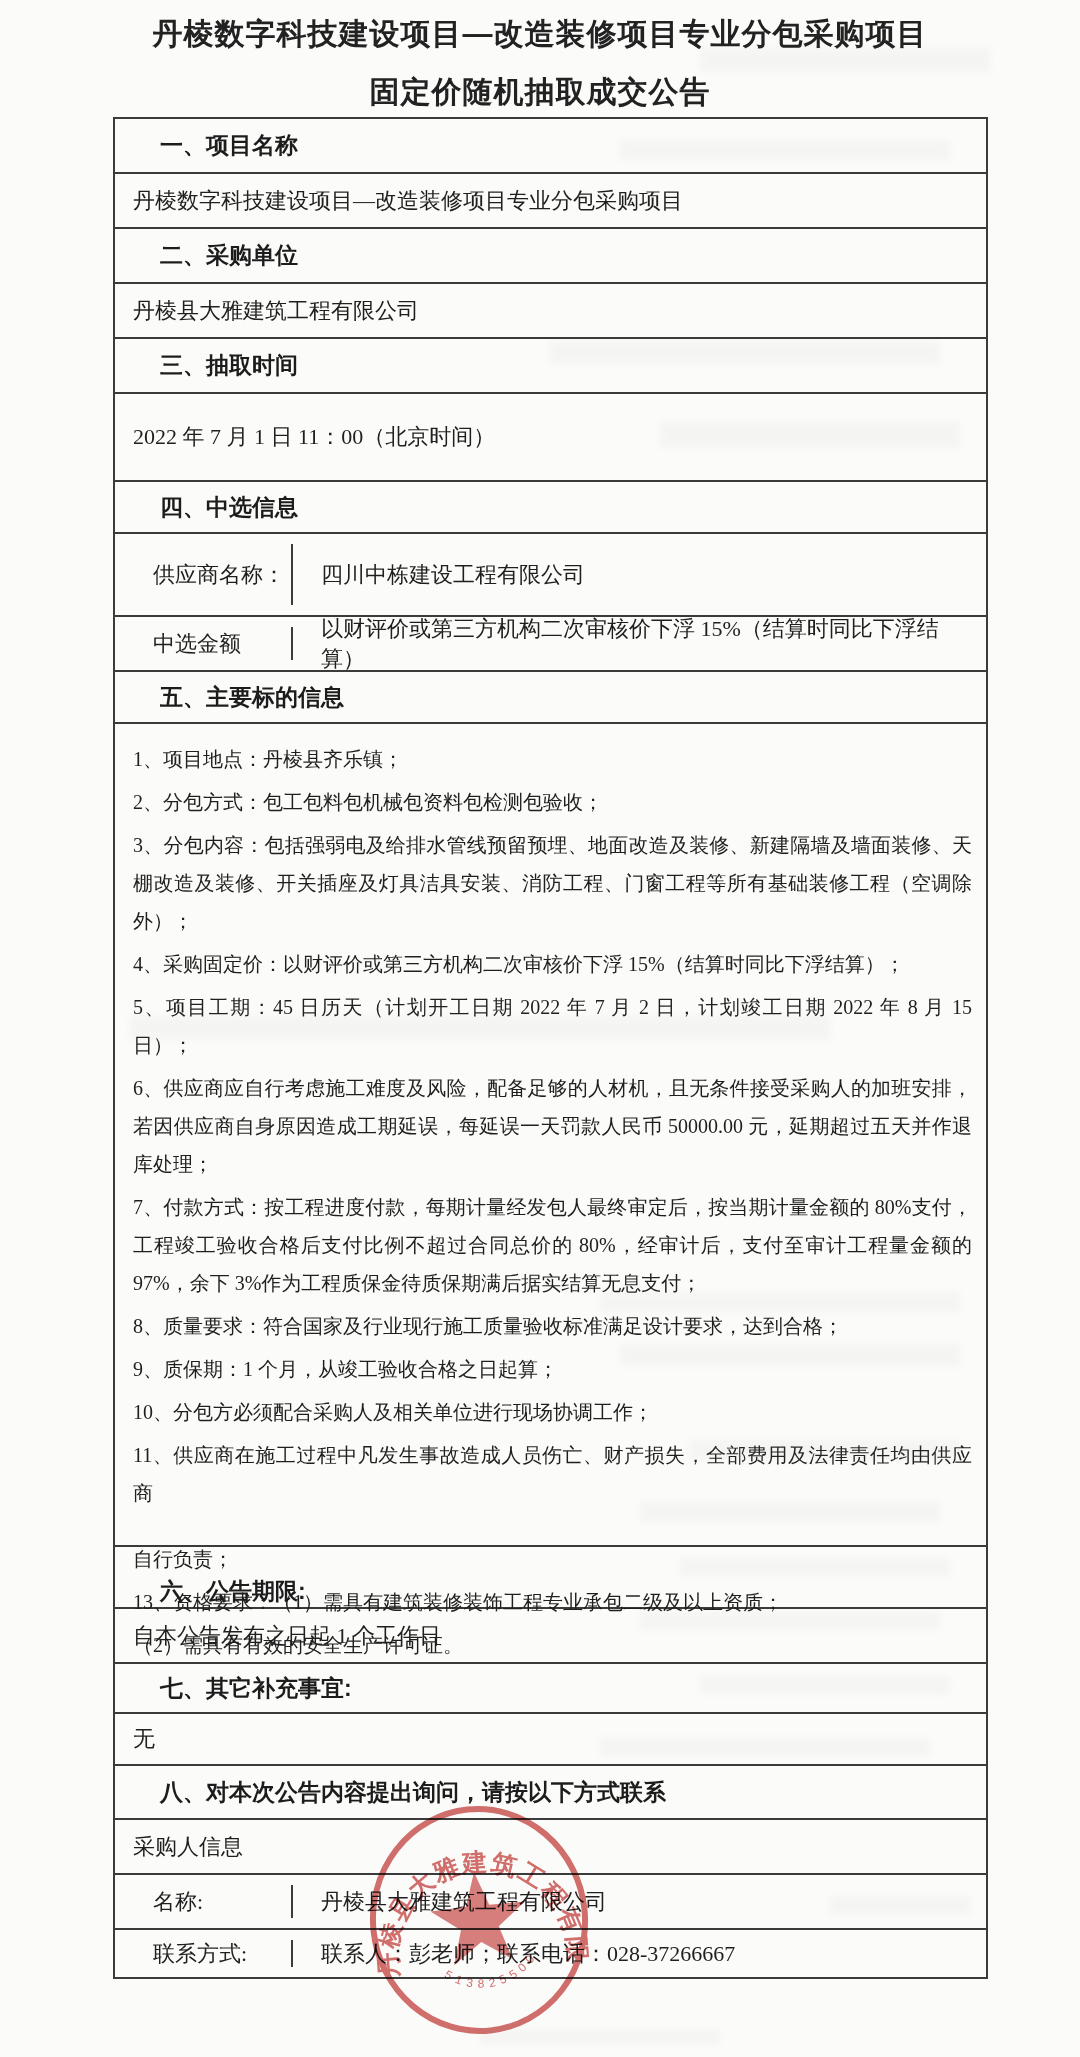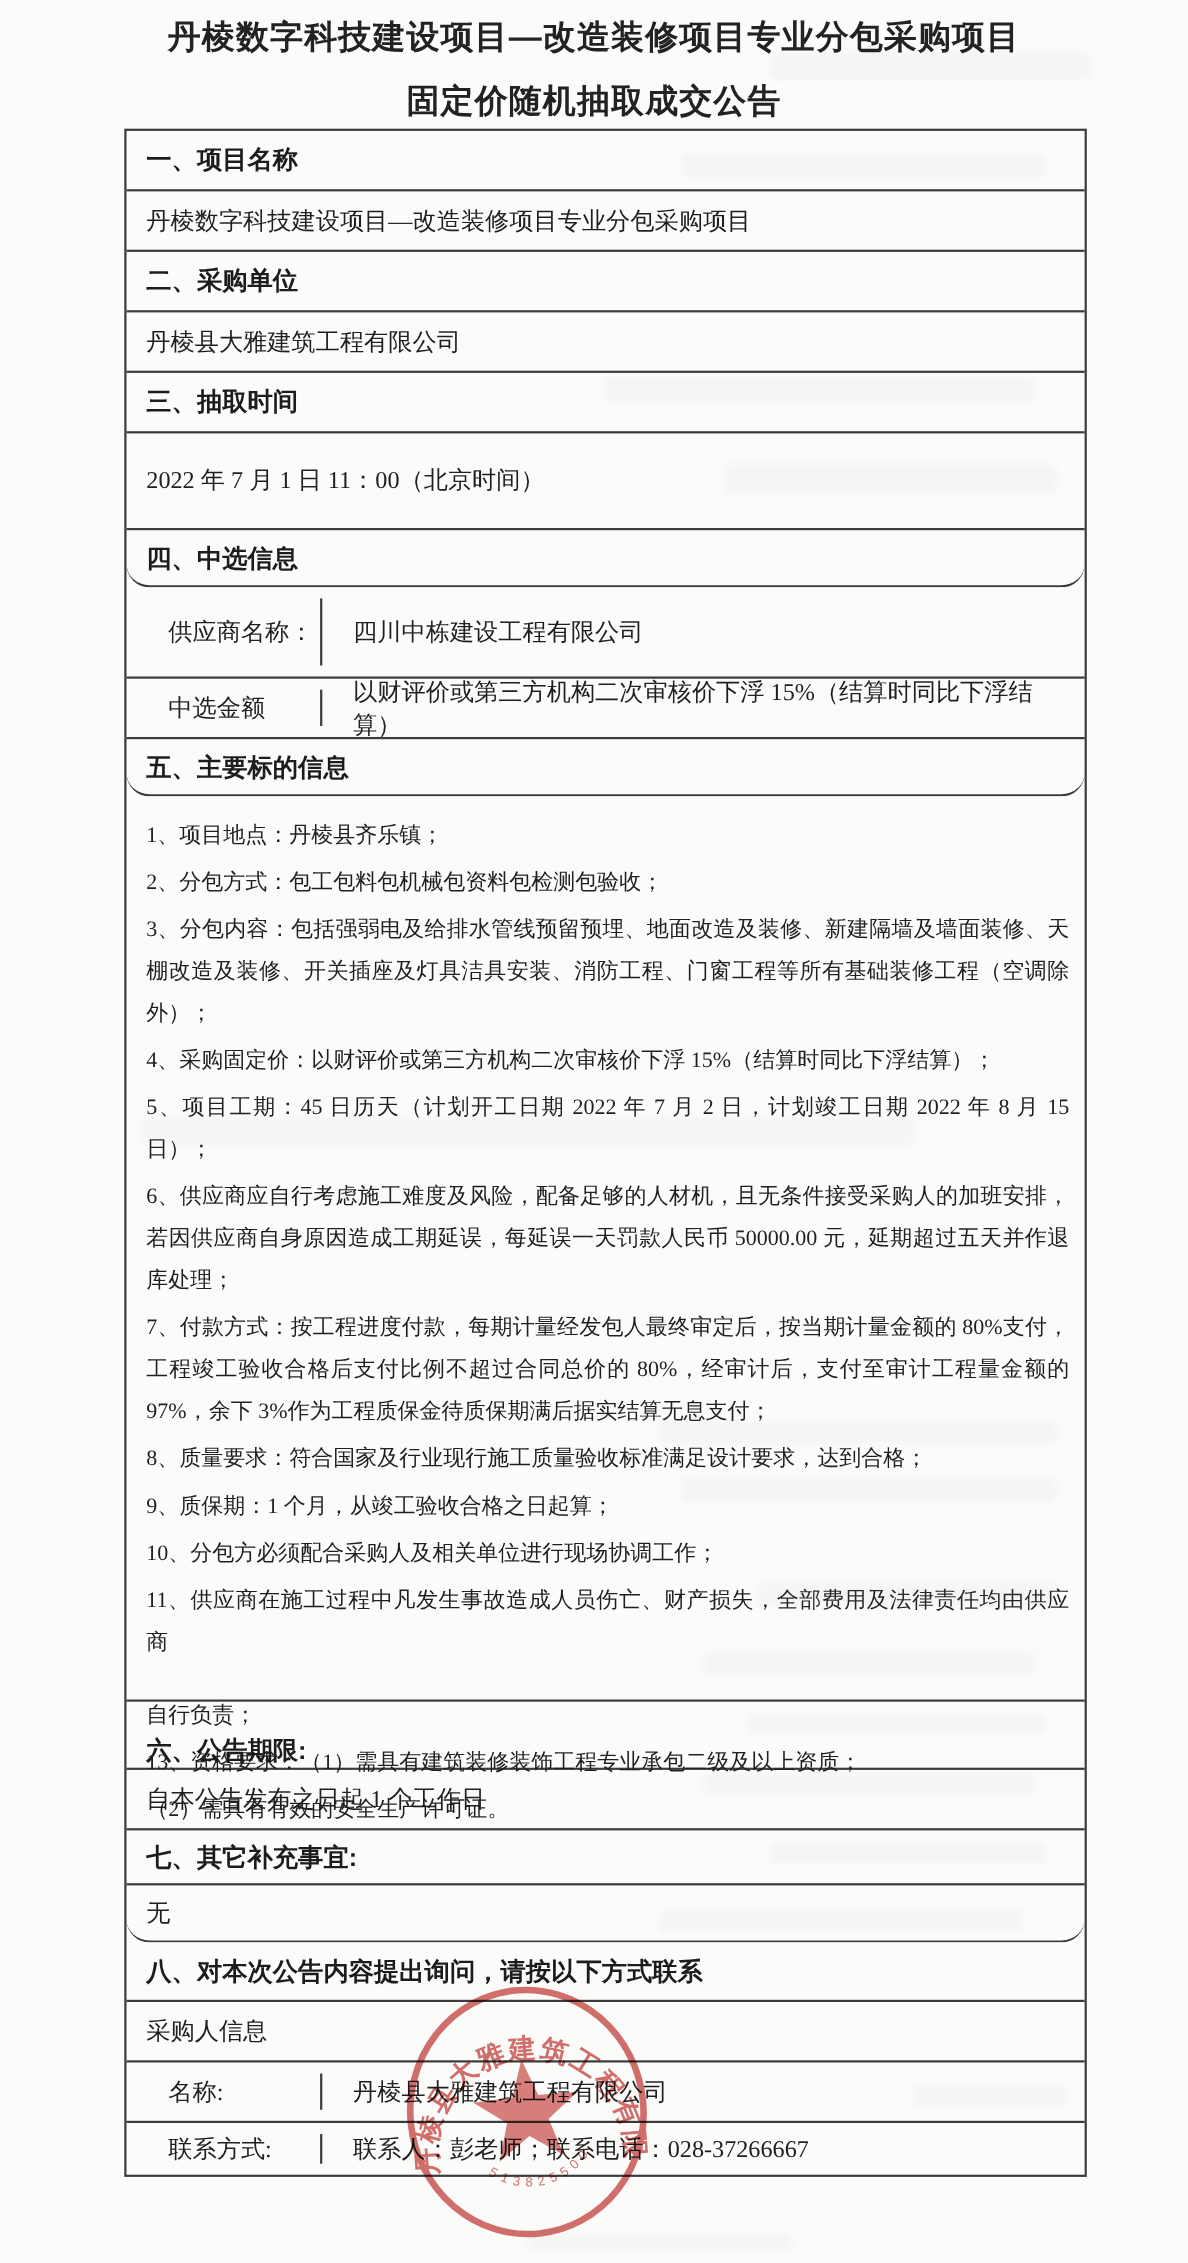--- a/index.html
+++ b/index.html
@@ -34,37 +34,37 @@
     font-size:22px;
   }
   .row:last-child{border-bottom:none;}
   .row .cell{
     box-sizing:border-box;
     padding-left:18px;padding-right:14px;
     width:100%;
   }
   .row.header{
     font-family:"Liberation Sans","DejaVu Sans",sans-serif;
-    font-weight:bold;font-size:23px;color:#1c1c1c;
+    font-weight:bold;font-size:23px;color:#1c1c1c;padding-left:27px;
   }
   .row.twocol{padding:10px;}
   .row.twocol .label{
     box-sizing:border-box;
     width:168px;min-width:168px;align-self:stretch;
     display:flex;align-items:center;
     border-right:2px solid #3b3b3b;
     padding-left:28px;
   }
   .row.twocol .value{
     box-sizing:border-box;
     display:flex;align-items:center;
     padding-left:28px;padding-right:12px;
   }
   
-  .h55{height:55px;}  .h88{height:88px;}  .h52{height:52px;border-radius:21px;}
+  .h55{height:55px;}  .h88{height:88px;}  .h52{height:52px;}
   .h83{height:83px;}  .h62{height:62px;align-items:flex-end;}
   .h50{height:50px;}  .h54{height:54px;}  .h47{height:47px;}
   .h823{height:823px;align-items:flex-start;font-family:Liberation Serif, serif;}
   
   .items-cell{padding:16px 26px 0 18px;}
   .items-cell p{
     margin:0 0 5px 0;
     font-size:20px;line-height:38px;
     text-align:justify;
   }

